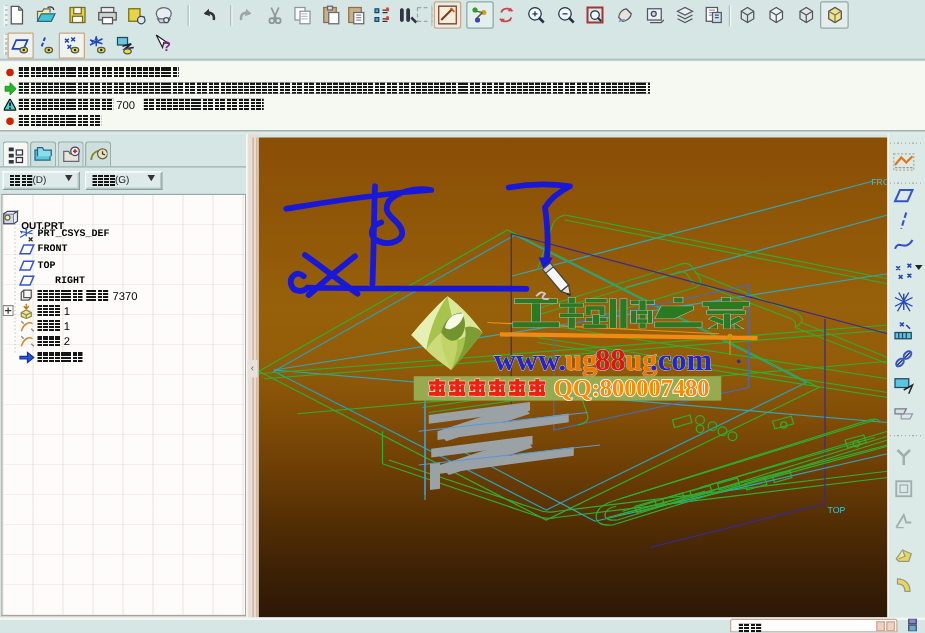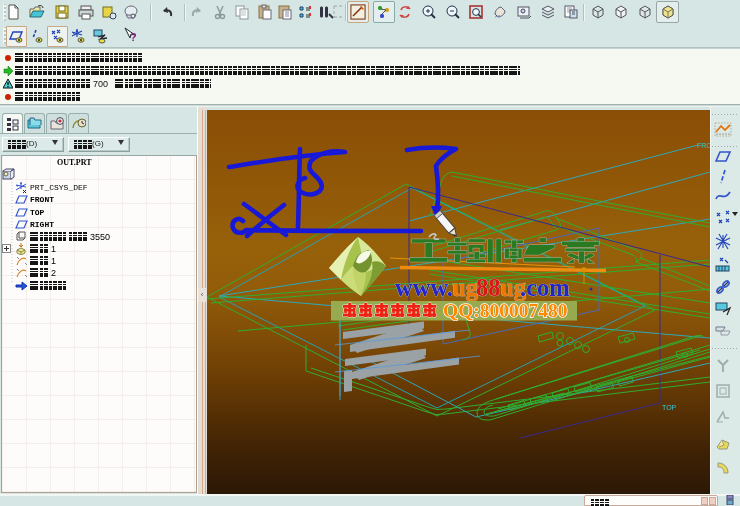--- a/index.html
+++ b/index.html
@@ -268,46 +268,46 @@
 <div class="abs" style="left:205px;top:110px;width:1px;height:384px;background:#d8a888;"></div>
 <span class="abs" style="left:198px;top:288px;font-size:8px;color:#555;background:#e8e2da;width:8px;height:14px;text-align:center;line-height:14px;">‹</span>
 <svg class="abs" style="left:2px;top:156px;" width="194" height="336" viewBox="0 0 194 336">
     <path d="M10 20 V 128" stroke="#c8c8c0" stroke-dasharray="1 2" fill="none"></path>
   </svg>
 <svg class="abs" style="left:2px;top:168px;" width="13" height="13" viewBox="0 0 13 13">
     <rect x="1" y="3" width="8" height="8" fill="#cfd8e8" stroke="#446"></rect>
     <path d="M1 3l3-2h8l-3 2M9 3l3-2v8l-3 2" fill="#e8eef4" stroke="#446"></path>
     <circle cx="4" cy="6" r="2" fill="#f4f0c0" stroke="#665"></circle>
   </svg>
-<span class="abs" style="left:17px;top:158px;font-family:Liberation Serif, serif;font-weight:bold;font-size:8px;color:#000;margin-left:40px;">OUT.PRT</span>
+<span class="abs" style="left:17px;top:176px;font-family:Liberation Sans, sans-serif;font-weight:bold;font-size:8px;color:#000;">OUT.PRT</span>
 <svg class="abs" style="left:15px;top:181px;" width="13" height="13" viewBox="0 0 13 13">
     <path d="M6 1v7M1 4l10 2M11 3L1 9" stroke="#3355cc" stroke-width="1"></path>
     <path d="M6 1L5 3h2zM1 4l2.2 .3-.8 1.8z" fill="#3355cc"></path>
     <path d="M8 9l3 3M11 9l-3 3" stroke="#222"></path>
   </svg>
-<span class="abs" style="left:30px;top:183px;font-family:'Liberation Mono',monospace;font-weight:normal;font-size:8px;color:#000;">PRT_CSYS_DEF</span>
+<span class="abs" style="left:30px;top:183px;font-family:'Liberation Mono',monospace;font-weight:bold;font-size:8px;color:#000;">PRT_CSYS_DEF</span>
 <svg class="abs" style="left:15px;top:193px;" width="13" height="13" viewBox="0 0 13 13">
     <path d="M1 10l3-7h8l-3 7z" fill="none" stroke="#3355cc" stroke-width="1.2"></path>
   </svg>
 <span class="abs" style="left:30px;top:195px;font-family:'Liberation Mono',monospace;font-weight:bold;font-size:8px;color:#000;">FRONT</span>
 <svg class="abs" style="left:15px;top:206px;" width="13" height="13" viewBox="0 0 13 13">
     <path d="M1 10l3-7h8l-3 7z" fill="none" stroke="#3355cc" stroke-width="1.2"></path>
   </svg>
 <span class="abs" style="left:30px;top:208px;font-family:'Liberation Mono',monospace;font-weight:bold;font-size:8px;color:#000;">TOP</span>
 <svg class="abs" style="left:15px;top:218px;" width="13" height="13" viewBox="0 0 13 13">
     <path d="M1 10l3-7h8l-3 7z" fill="none" stroke="#3355cc" stroke-width="1.2"></path>
   </svg>
-<span class="abs" style="left:30px;top:220px;font-family:'Liberation Mono',monospace;font-weight:bold;font-size:8px;color:#000;">RIGHT</span>
+<span class="abs" style="left:44px;top:220px;font-family:'Liberation Mono',monospace;font-weight:bold;font-size:8px;color:#000;">RIGHT</span>
 <svg class="abs" style="left:15px;top:230px;" width="13" height="13" viewBox="0 0 13 13">
     <path d="M2 10V4l2-2h6v6l-2 2z" fill="#f8f8f4" stroke="#555"></path>
     <path d="M4 2v6h6" fill="none" stroke="#555"></path>
   </svg>
 <span class="abs zh" style="left:30px;top:232px;width:36px;--bg:#fdfcfa;"></span>
 <span class="abs zh" style="left:69px;top:232px;width:18px;--bg:#fdfcfa;"></span>
-<span class="abs" style="left:90px;top:232px;font-size:9px;color:#000;">3550</span>
+<span class="abs" style="left:90px;top:232px;font-size:9px;color:#000;">7370</span>
 <svg class="abs" style="left:2px;top:244px" width="9" height="9" viewBox="0 0 9 9">
     <rect x="0.5" y="0.5" width="8" height="8" fill="#fff" stroke="#888"></rect>
     <path d="M2 4.5h5M4.5 2v5" stroke="#333"></path>
   </svg>
 <svg class="abs" style="left:15px;top:242px;" width="13" height="13" viewBox="0 0 13 13">
     <path d="M2 8l4-2 4 2v3l-4 2-4-2z" fill="#f0e88a" stroke="#885"></path>
     <path d="M2 8l4 2 4-2M6 10v3" fill="none" stroke="#885"></path>
     <path d="M6 1v4M4 3l2 2 2-2" stroke="#c60" fill="none"></path>
   </svg>
 <span class="abs zh" style="left:30px;top:244px;width:18px;--bg:#fdfcfa;"></span>

